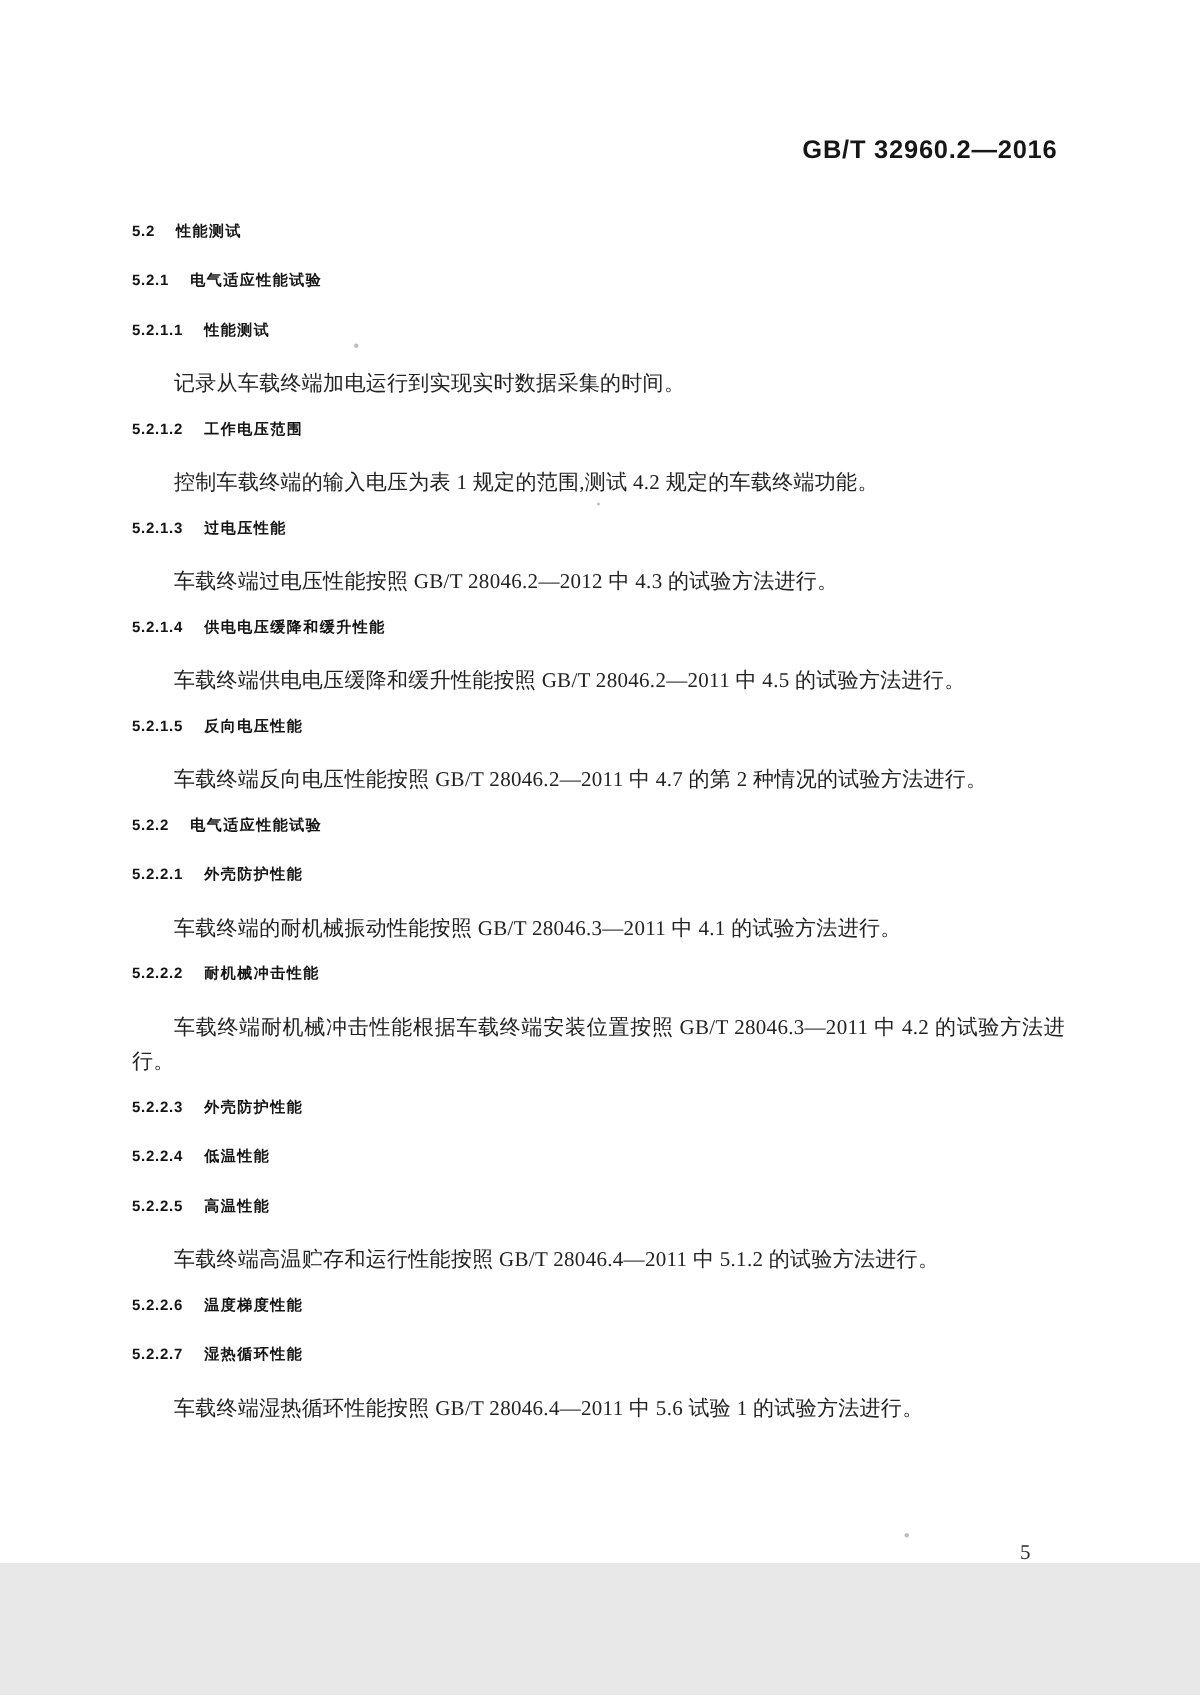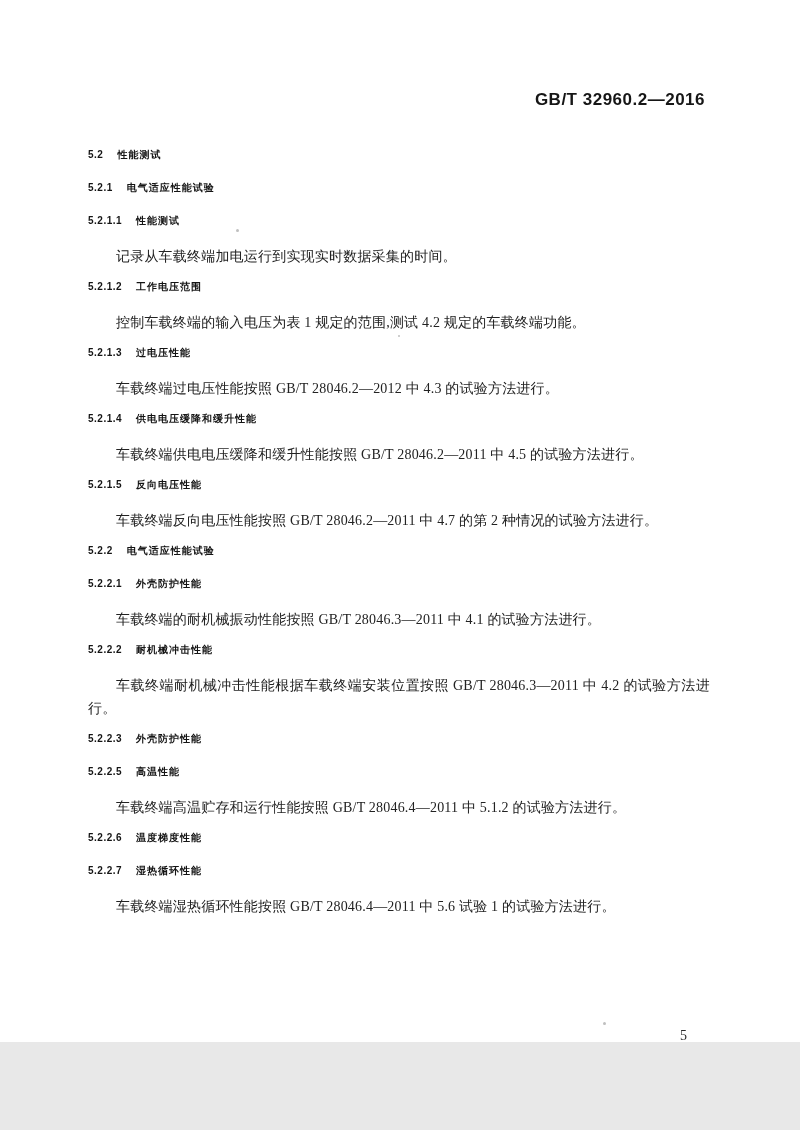--- a/index.html
+++ b/index.html
@@ -121,20 +121,23 @@
 
     <div class="h">
       <span class="num">5.2.2.2</span><span class="ttl">耐机械冲击性能</span>
     </div>
     <p class="para">车载终端耐机械冲击性能根据车载终端安装位置按照 GB/T 28046.3—2011 中 4.2 的试验方法进行。</p>
 
     <div class="h">
       <span class="num">5.2.2.3</span><span class="ttl">外壳防护性能</span>
     </div>
 
+    <div class="h">
+      <span class="num">5.2.2.4</span><span class="ttl">低温性能</span>
+    </div>
 
     <div class="h">
       <span class="num">5.2.2.5</span><span class="ttl">高温性能</span>
     </div>
     <p class="para">车载终端高温贮存和运行性能按照 GB/T 28046.4—2011 中 5.1.2 的试验方法进行。</p>
 
     <div class="h">
       <span class="num">5.2.2.6</span><span class="ttl">温度梯度性能</span>
     </div>
 

